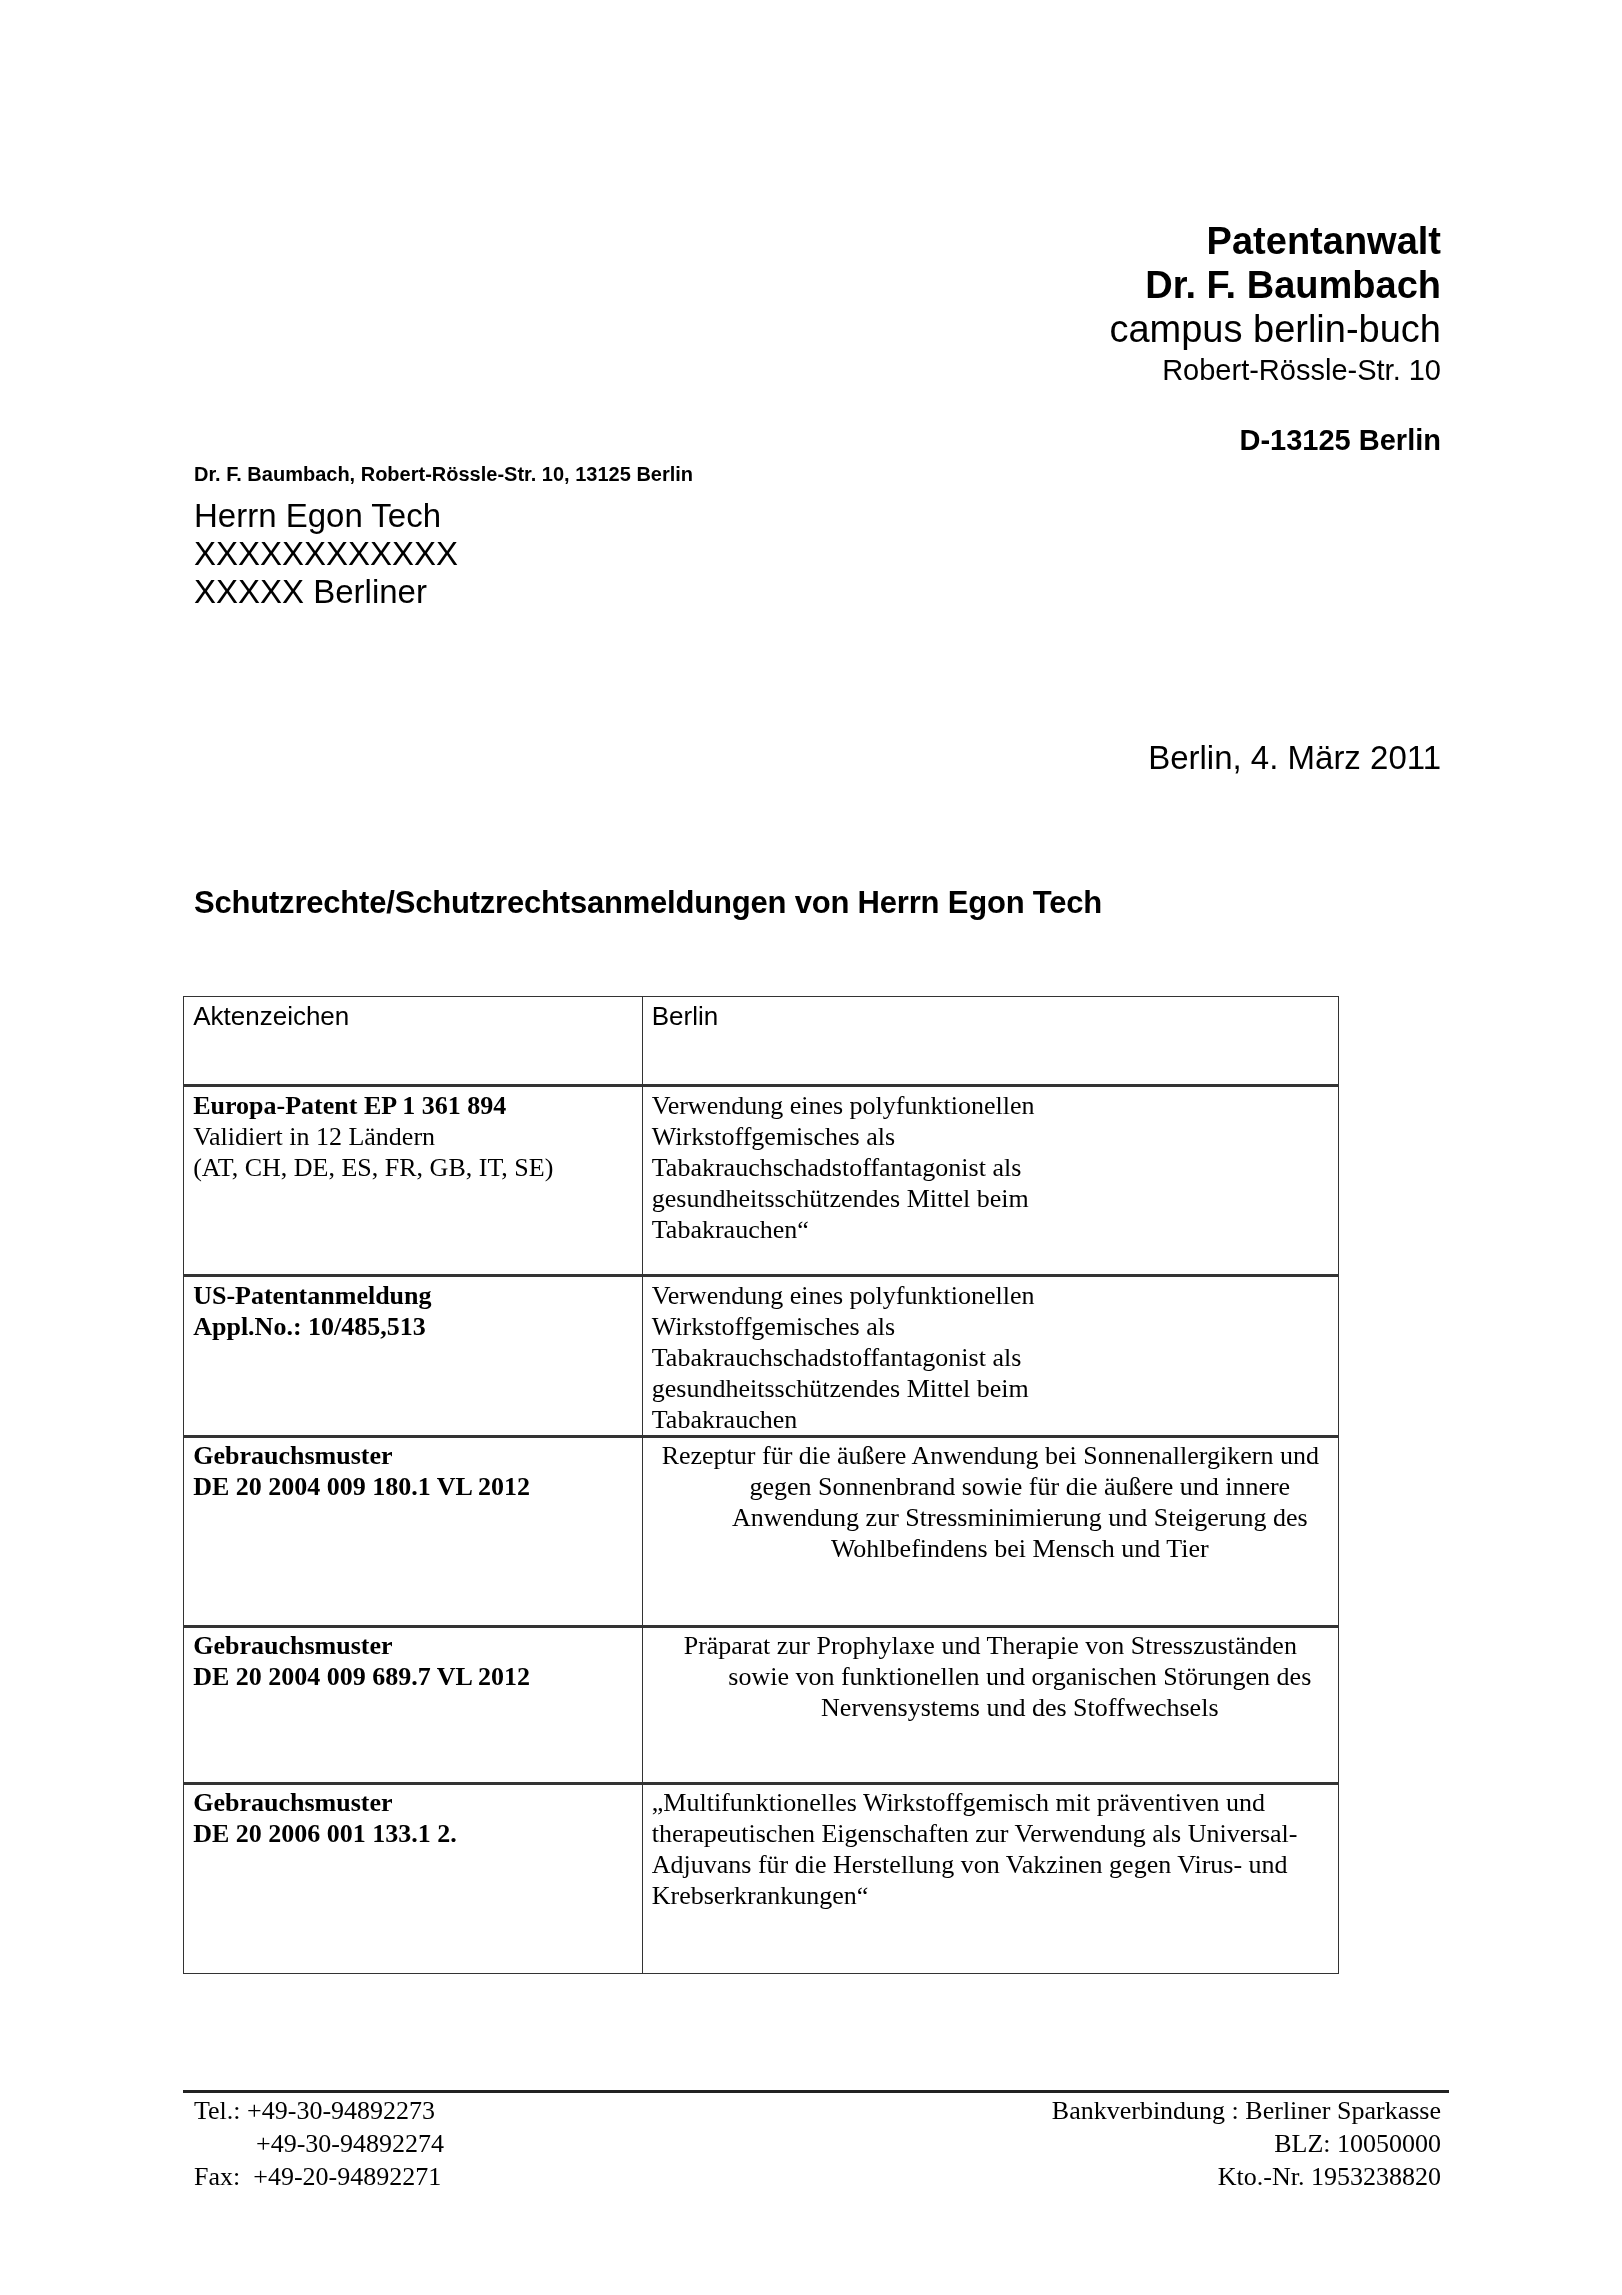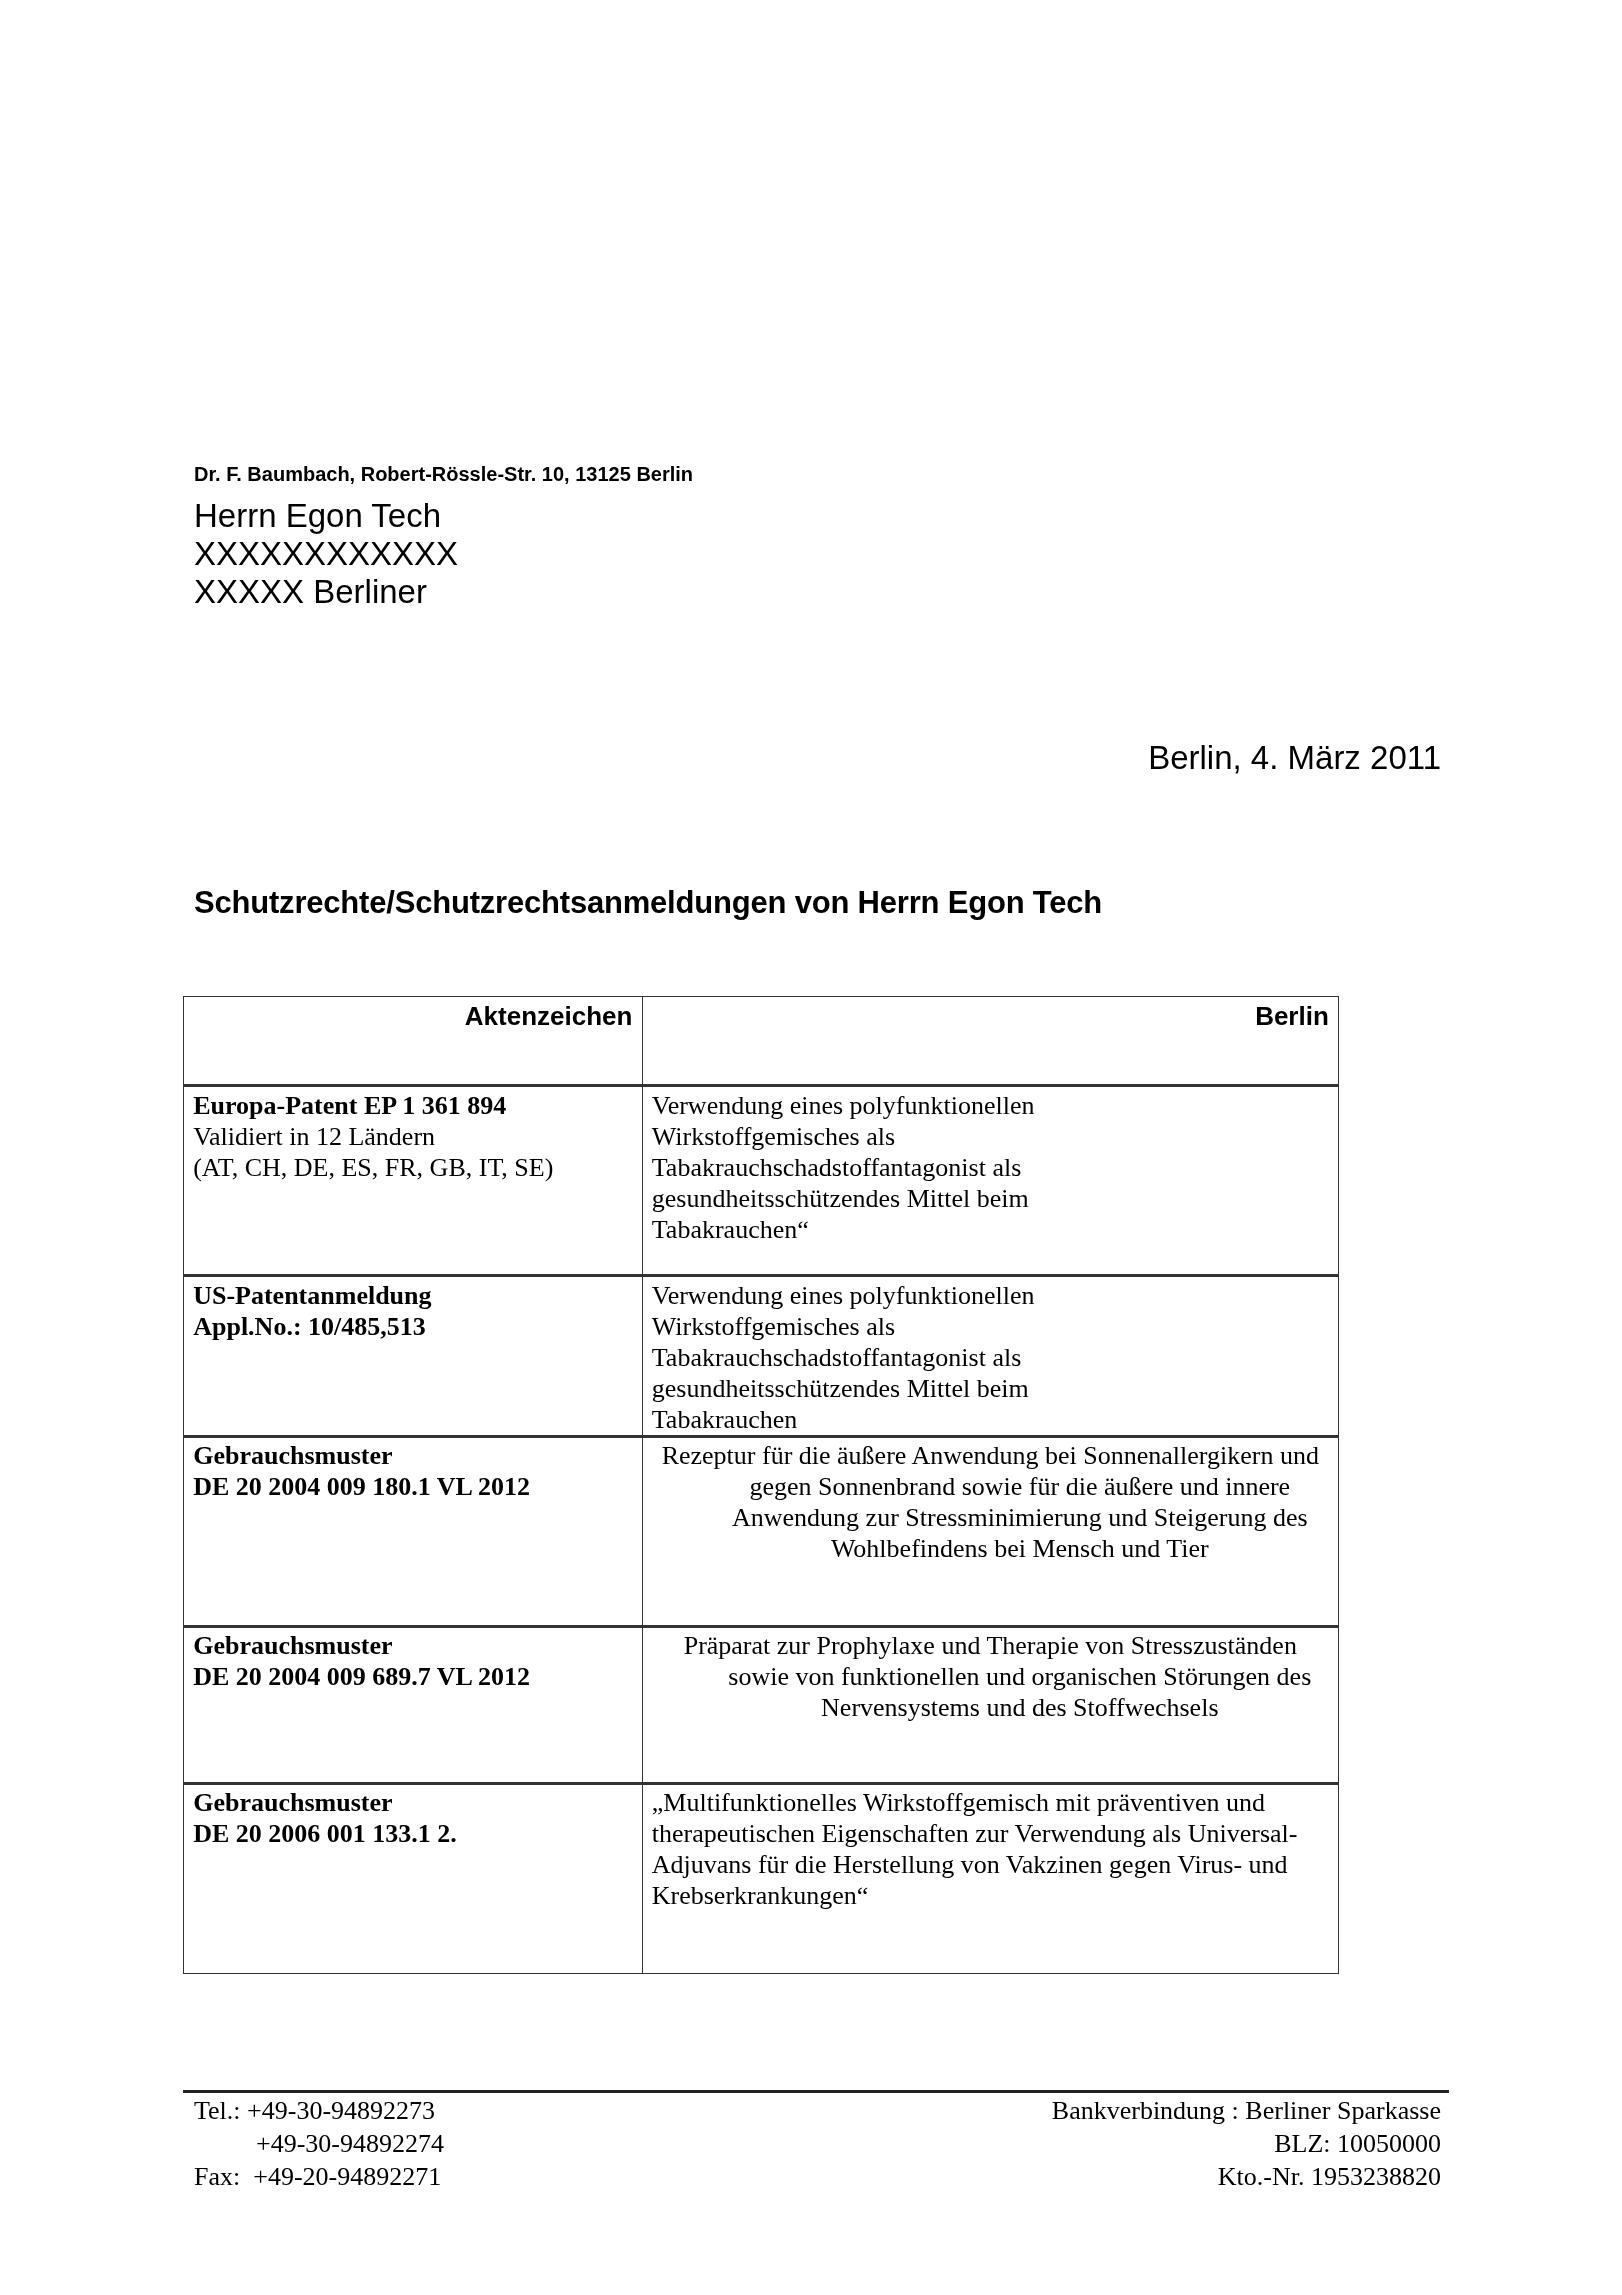--- a/index.html
+++ b/index.html
@@ -20,21 +20,21 @@
   
   .date { position: absolute; right: 181px; top: 739px; font-size: 33px; text-align: center; }
 
   
   .subject { position: absolute; left: 194px; top: 885px; font-size: 31px; font-weight: bold; letter-spacing: -0.2px; }
 
   
   .patent-table { position: absolute; left: 183px; top: 996px; width: 1156px; border-collapse: collapse; font-size: 26px; line-height: 31px; }
   .patent-table th, .patent-table td { border: 1.3px solid #333; vertical-align: top; padding: 2.6px 9.2px 0 9.2px; text-align: left; }
   .patent-table tr.row { border-top: 3.3px solid #333; font-family: Liberation Serif, serif; }
-  .patent-table th { font-weight: bold; text-align: right; padding-top: 3.9px; }
+  .patent-table th { font-weight: normal; text-align: left; padding-top: 3.9px; }
   .col-a { width: 449px; }
   .col-b { width: 687px; }
   .ref-head { font-weight: bold; }
   .ref-sub { font-weight: normal; }
   .hanging { padding-left: 59px; text-indent: -59px; text-align: center; }
   .h-head { height: 89px; }
   .h-r1 { height: 190px; }
   .h-r2 { height: 157px; }
   .h-r3 { height: 190px; }
   .h-r4 { height: 157px; }
@@ -45,20 +45,27 @@
   .footer-rule { position: absolute; left: 183px; top: 2090px; width: 1266px; height: 2.6px; background: #222; }
   .footer-left { position: absolute; left: 194px; top: 2094px; font-family: "Liberation Serif", serif; font-size: 26px; line-height: 33px; }
   .footer-left .indent { padding-left: 62px; }
   .footer-right { position: absolute; right: 181px; top: 2094px; text-align: right; font-family: "Liberation Serif", serif; font-size: 26px; line-height: 33px; }
 </style>
 </head>
 <body>
 
 <div class="page">
 
+  <div class="letterhead">
+    <div class="lh-title">Patentanwalt</div>
+    <div class="lh-title">Dr. F. Baumbach</div>
+    <div class="lh-campus">campus berlin-buch</div>
+    <div class="lh-street">Robert-Rössle-Str. 10</div>
+    <div class="lh-city">D-13125 Berlin</div>
+  </div>
 
   <div class="sender-line">Dr. F. Baumbach, Robert-Rössle-Str. 10, 13125 Berlin</div>
 
   <div class="recipient">
     <div>Herrn Egon Tech</div>
     <div>XXXXXXXXXXXX</div>
     <div>XXXXX Berliner</div>
   </div>
 
   <div class="date">Berlin, 4. März 2011</div>

